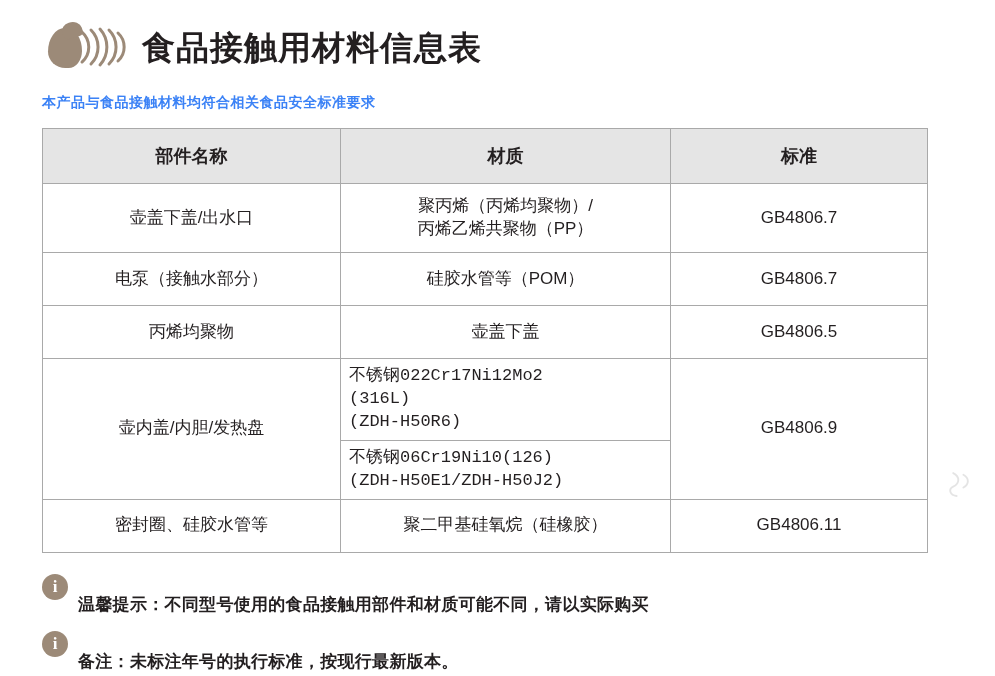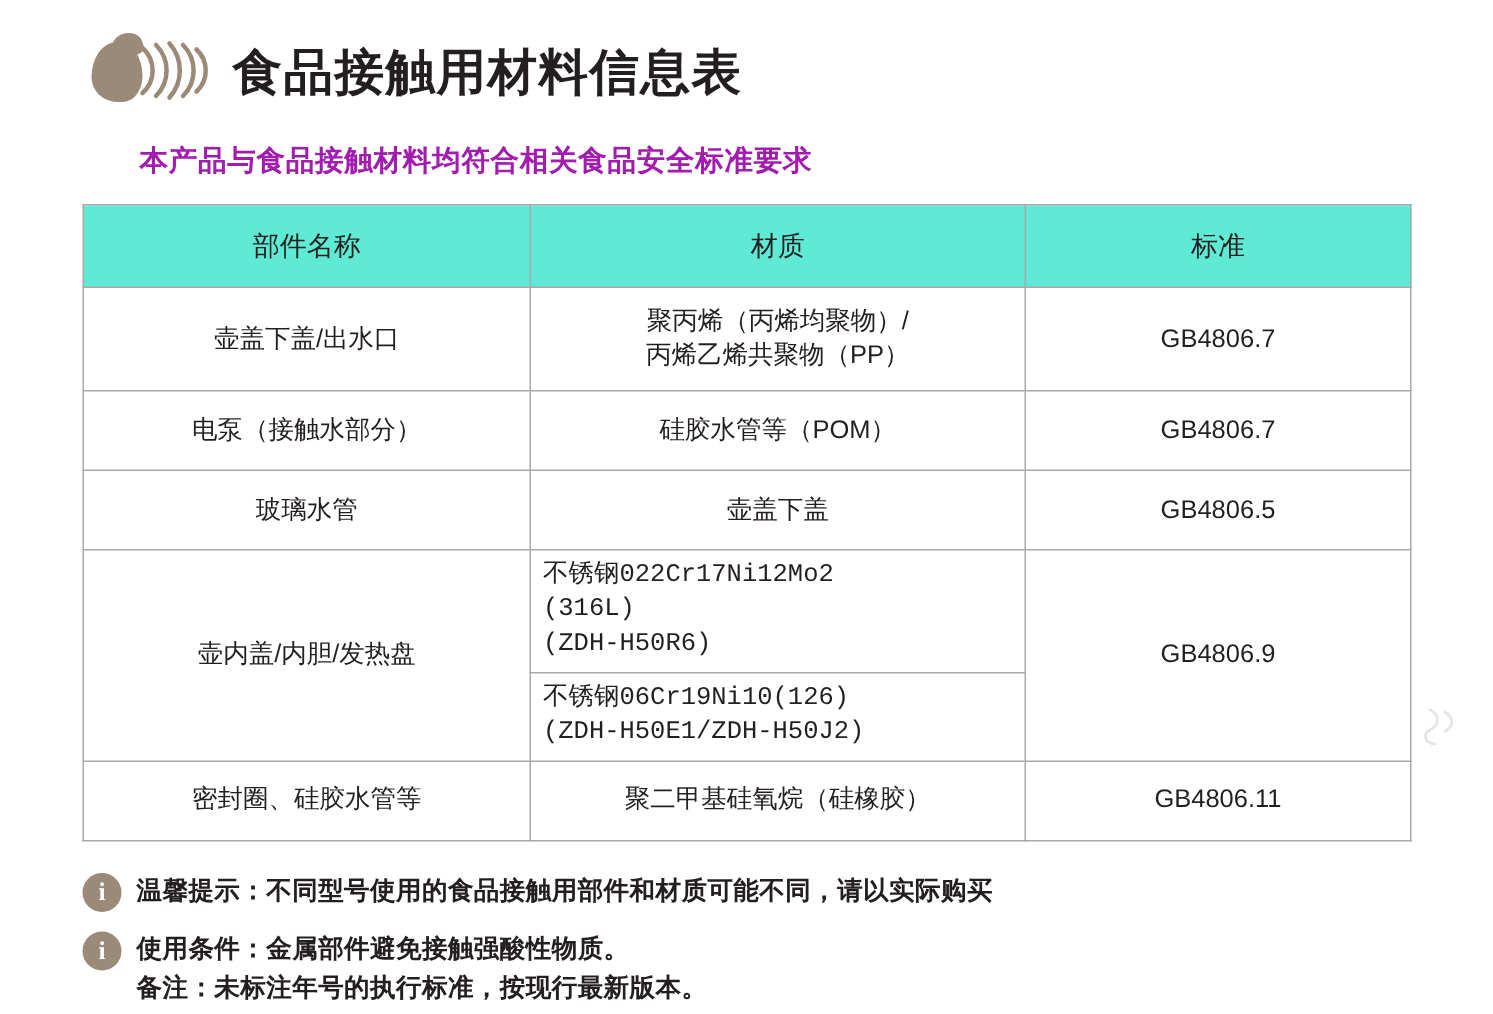--- a/index.html
+++ b/index.html
@@ -12,21 +12,21 @@
     background: #ffffff;
     font-family: "Liberation Sans", "DejaVu Sans", sans-serif;
     color: #231f20;
     overflow: hidden;
   }
   .page {
     position: relative;
     width: 995px;
     height: 512px;
     box-sizing: border-box;
-    padding: 0 55px;
+    padding: 0 42px;
   }
 
   
   .header {
     display: flex;
     align-items: center;
     padding-top: 16px;
     height: 62px;
   }
   .header-mark {
@@ -68,47 +68,46 @@
     font-weight: bold;
     letter-spacing: 1px;
     color: #231f20;
     line-height: 1;
     white-space: nowrap;
   }
 
   
   .subtitle {
     margin-top: 16px;
-    font-size: 19px;
+    font-size: 14px;
     font-weight: bold;
     letter-spacing: 0.5px;
-    color: #a21caf;
-    margin-left: 38px;
+    color: #3b82f6;
   }
 
   
   .table-wrap {
     margin-top: 16px;
   }
   table.spec {
     border-collapse: collapse;
     table-layout: fixed;
     width: 885px;
     font-size: 17px;
   }
   table.spec th,
   table.spec td {
     border: 1px solid #a9a9a9;
     padding: 6px 8px;
     vertical-align: middle;
     line-height: 1.35;
   }
   table.spec thead th {
-    background: #5eead4;
-    font-weight: normal;
+    background: #e5e5e5;
+    font-weight: bold;
     text-align: center;
     height: 42px;
     font-size: 18px;
   }
   col.c1 { width: 298px; }
   col.c2 { width: 330px; }
   col.c3 { width: 257px; }
 
   td.center {
     text-align: center;
@@ -144,20 +143,21 @@
     align-items: center;
     justify-content: center;
     margin-right: 10px;
     margin-top: 1px;
   }
   .note-body {
     font-size: 17px;
     font-weight: bold;
     line-height: 1.55;
     letter-spacing: 0.3px;
+    margin-top: 19px;
   }
   .note-line {
     display: block;
   }
 
   .watermark {
     position: absolute;
     right: 18px;
     bottom: 10px;
     width: 34px;
@@ -212,21 +212,21 @@
           <td class="center tall">GB4806.7</td>
         </tr>
 
         <tr>
           <td class="center row-h">电泵（接触水部分）</td>
           <td class="center row-h">硅胶水管等（POM）</td>
           <td class="center row-h">GB4806.7</td>
         </tr>
 
         <tr>
-          <td class="center row-h">玻璃水管</td>
+          <td class="center row-h">丙烯均聚物</td>
           <td class="center row-h">壶盖下盖</td>
           <td class="center row-h">GB4806.5</td>
         </tr>
 
         <tr>
           <td class="center" rowspan="2">壶内盖/内胆/发热盘</td>
           <td class="left">
             <span class="note-line">不锈钢022Cr17Ni12Mo2</span>
             <span class="note-line">(316L)</span>
             <span class="note-line">(ZDH-H50R6)</span>
@@ -254,21 +254,20 @@
     <div class="note">
       <div class="note-icon">i</div>
       <div class="note-body">
         <span class="note-line">温馨提示：不同型号使用的食品接触用部件和材质可能不同，请以实际购买</span>
       </div>
     </div>
 
     <div class="note">
       <div class="note-icon">i</div>
       <div class="note-body">
-        <span class="note-line">使用条件：金属部件避免接触强酸性物质。</span>
         <span class="note-line">备注：未标注年号的执行标准，按现行最新版本。</span>
       </div>
     </div>
 
   </div>
 
   <svg class="watermark" viewBox="0 0 40 40" xmlns="http://www.w3.org/2000/svg">
     <g fill="none" stroke="#8a8a8a" stroke-width="2.2" stroke-linecap="round">
       <path d="M12 6 C 20 10, 20 18, 12 22 C 6 25, 8 32, 16 33"></path>
       <path d="M24 8 C 31 12, 31 19, 24 23"></path>

